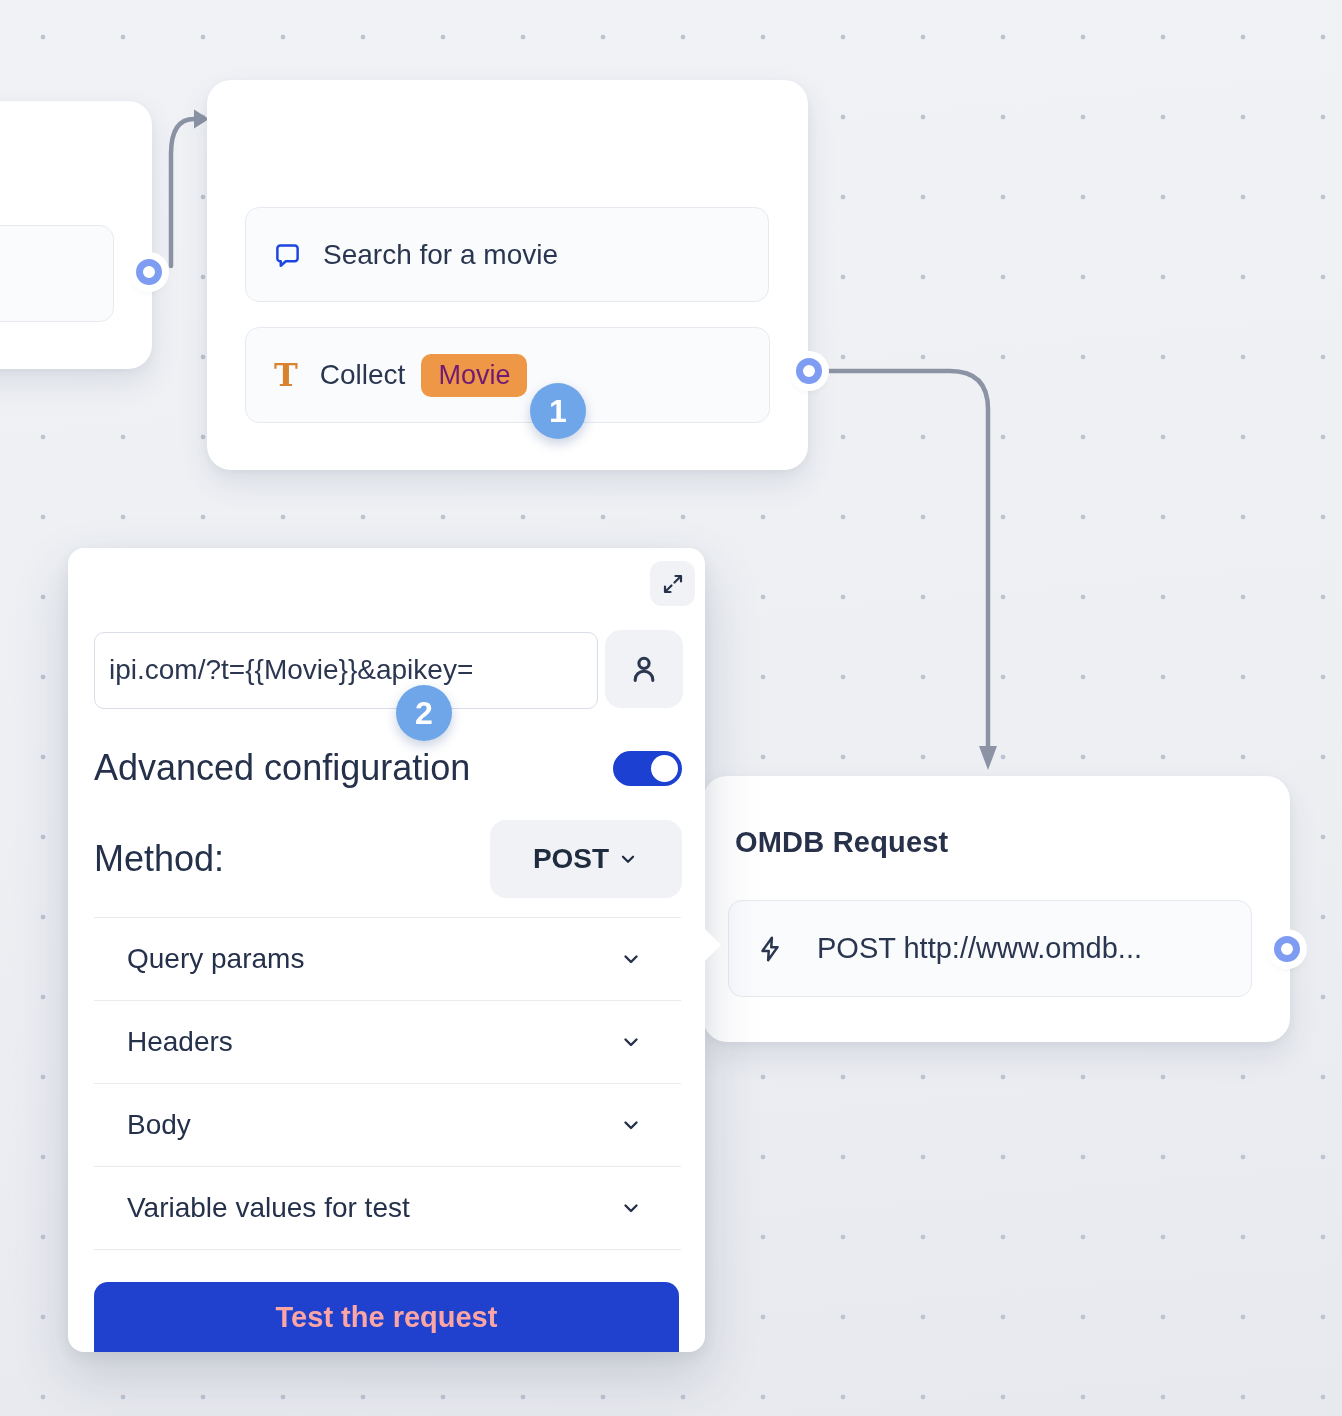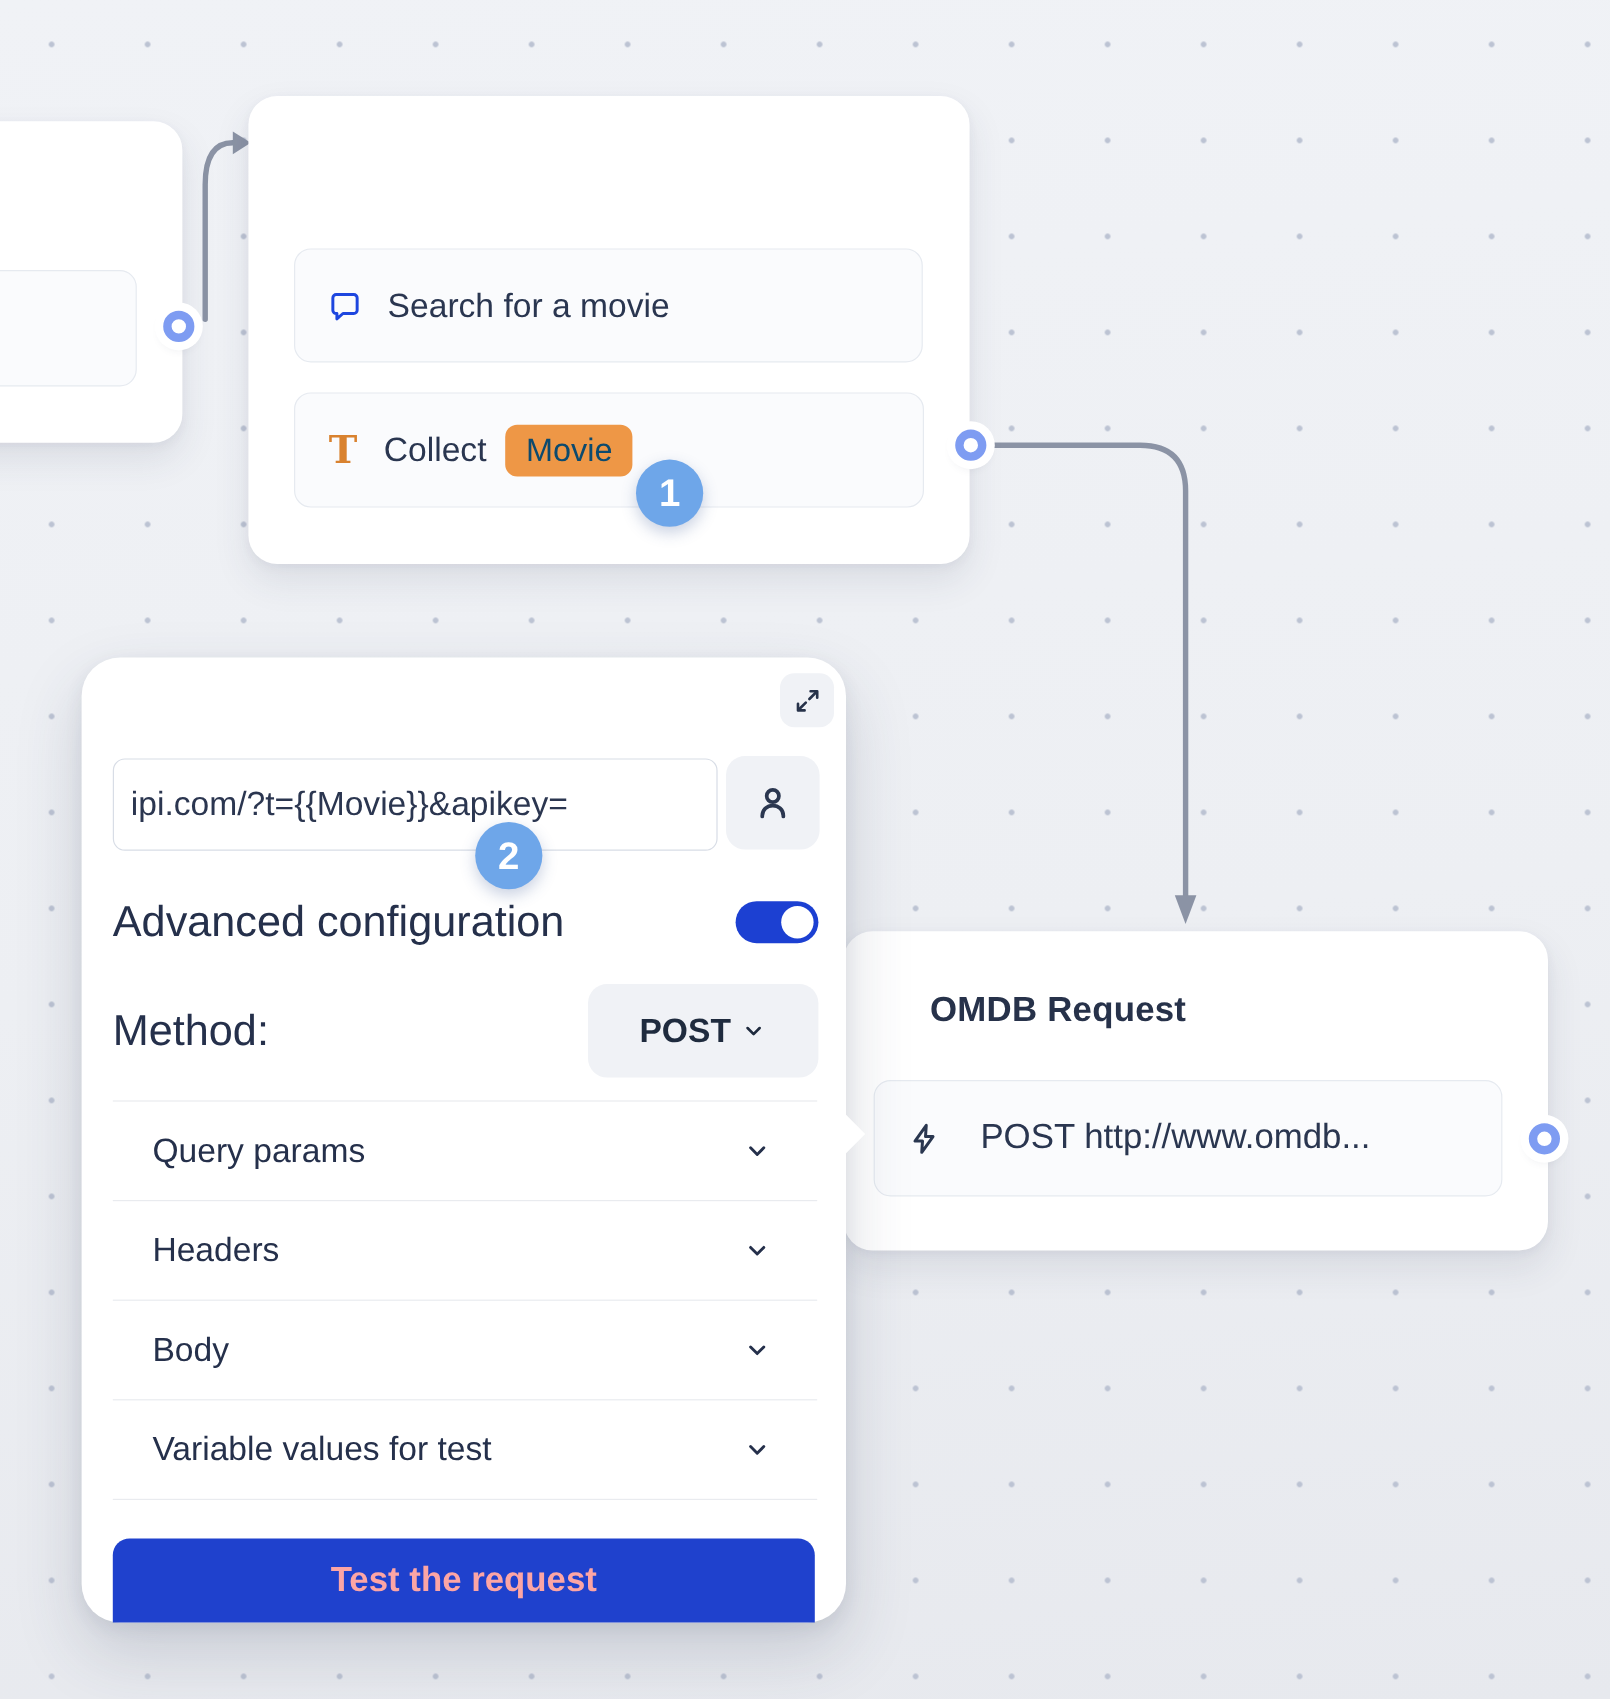--- a/index.html
+++ b/index.html
@@ -26,21 +26,21 @@
   .node-title{
     position:absolute;font-size:29px;font-weight:600;color:#27324a;letter-spacing:.2px;
   }
   .node-item{
     position:absolute;display:flex;align-items:center;gap:22px;
     background:#fafbfd;border:1.5px solid #e6eaf0;border-radius:14px;
     padding-left:28px;box-sizing:border-box;
   }
   .node-item-label{font-size:28px;color:#2a3650;white-space:nowrap;}
   .pill{
-    background:#ee9746;color:#0c4a6e;font-size:27px;border-radius:10px;
+    background:#ee9746;color:#701a75;font-size:27px;border-radius:10px;
     padding:6px 17px;margin-left:-6px;white-space:nowrap;
   }
   .t-icon{
     font-family:"DejaVu Serif","Liberation Serif",serif;
     font-size:32px;font-weight:600;color:#d9822f;line-height:1;
   }
 
   
   .port{
     position:absolute;z-index:6;width:12px;height:12px;background:#fff;
@@ -50,21 +50,21 @@
   .badge{
     position:absolute;z-index:8;width:56px;height:56px;border-radius:50%;
     background:#6ea6e9;color:#ffffff;font-size:32px;font-weight:700;
     display:flex;align-items:center;justify-content:center;
     box-shadow:0 5px 12px rgba(60,90,150,.28);
   }
 
   
   .panel{
     position:absolute;left:68px;top:548px;width:637px;height:804px;z-index:5;
-    background:#ffffff;border-radius:32px;
+    background:#ffffff;border-radius:16px;
     box-shadow:0 24px 55px rgba(50,60,90,.18),0 5px 14px rgba(50,60,90,.08);
   }
   .panel-arrow{
     position:absolute;right:-16px;top:380px;width:0;height:0;z-index:5;
     border-top:17px solid transparent;border-bottom:17px solid transparent;
     border-left:17px solid #ffffff;
   }
   .icon-btn{
     position:absolute;background:#f0f2f6;border:none;cursor:pointer;
     display:flex;align-items:center;justify-content:center;
@@ -146,21 +146,21 @@
   <div class="node-item" style="left:38px;top:247px;width:525px;height:96px;">
     <span class="t-icon" title="Collect">T</span>
     <span class="node-item-label">Collect</span>
     <span class="pill">Movie</span>
   </div>
 </div>
 <div class="port" style="left:796px;top:358px;"></div>
 <div class="badge" style="left:530px;top:383px;">1</div>
 
 <div class="node" style="left:703px;top:776px;width:587px;height:266px;">
-  <div class="node-title" style="left:32px;top:50px;margin-left:40px;">OMDB Request</div>
+  <div class="node-title" style="left:32px;top:50px;">OMDB Request</div>
   <div class="node-item" style="left:25px;top:124px;width:524px;height:97px;gap:32px;padding-left:26px;align-items:center;">
     <span>
       <svg width="30" height="30" viewBox="0 0 24 24" fill="none" stroke="#2a3750" stroke-width="2" stroke-linejoin="round">
         <path d="M13.5 3 L6 13.5 h5 L10.5 21 L18 10.5 h-5 Z"></path>
       </svg>
     </span>
     <span class="node-item-label" style="font-size:29px;">POST http://www.omdb...</span>
   </div>
 </div>
 <div class="port" style="left:1274px;top:936px;"></div>

